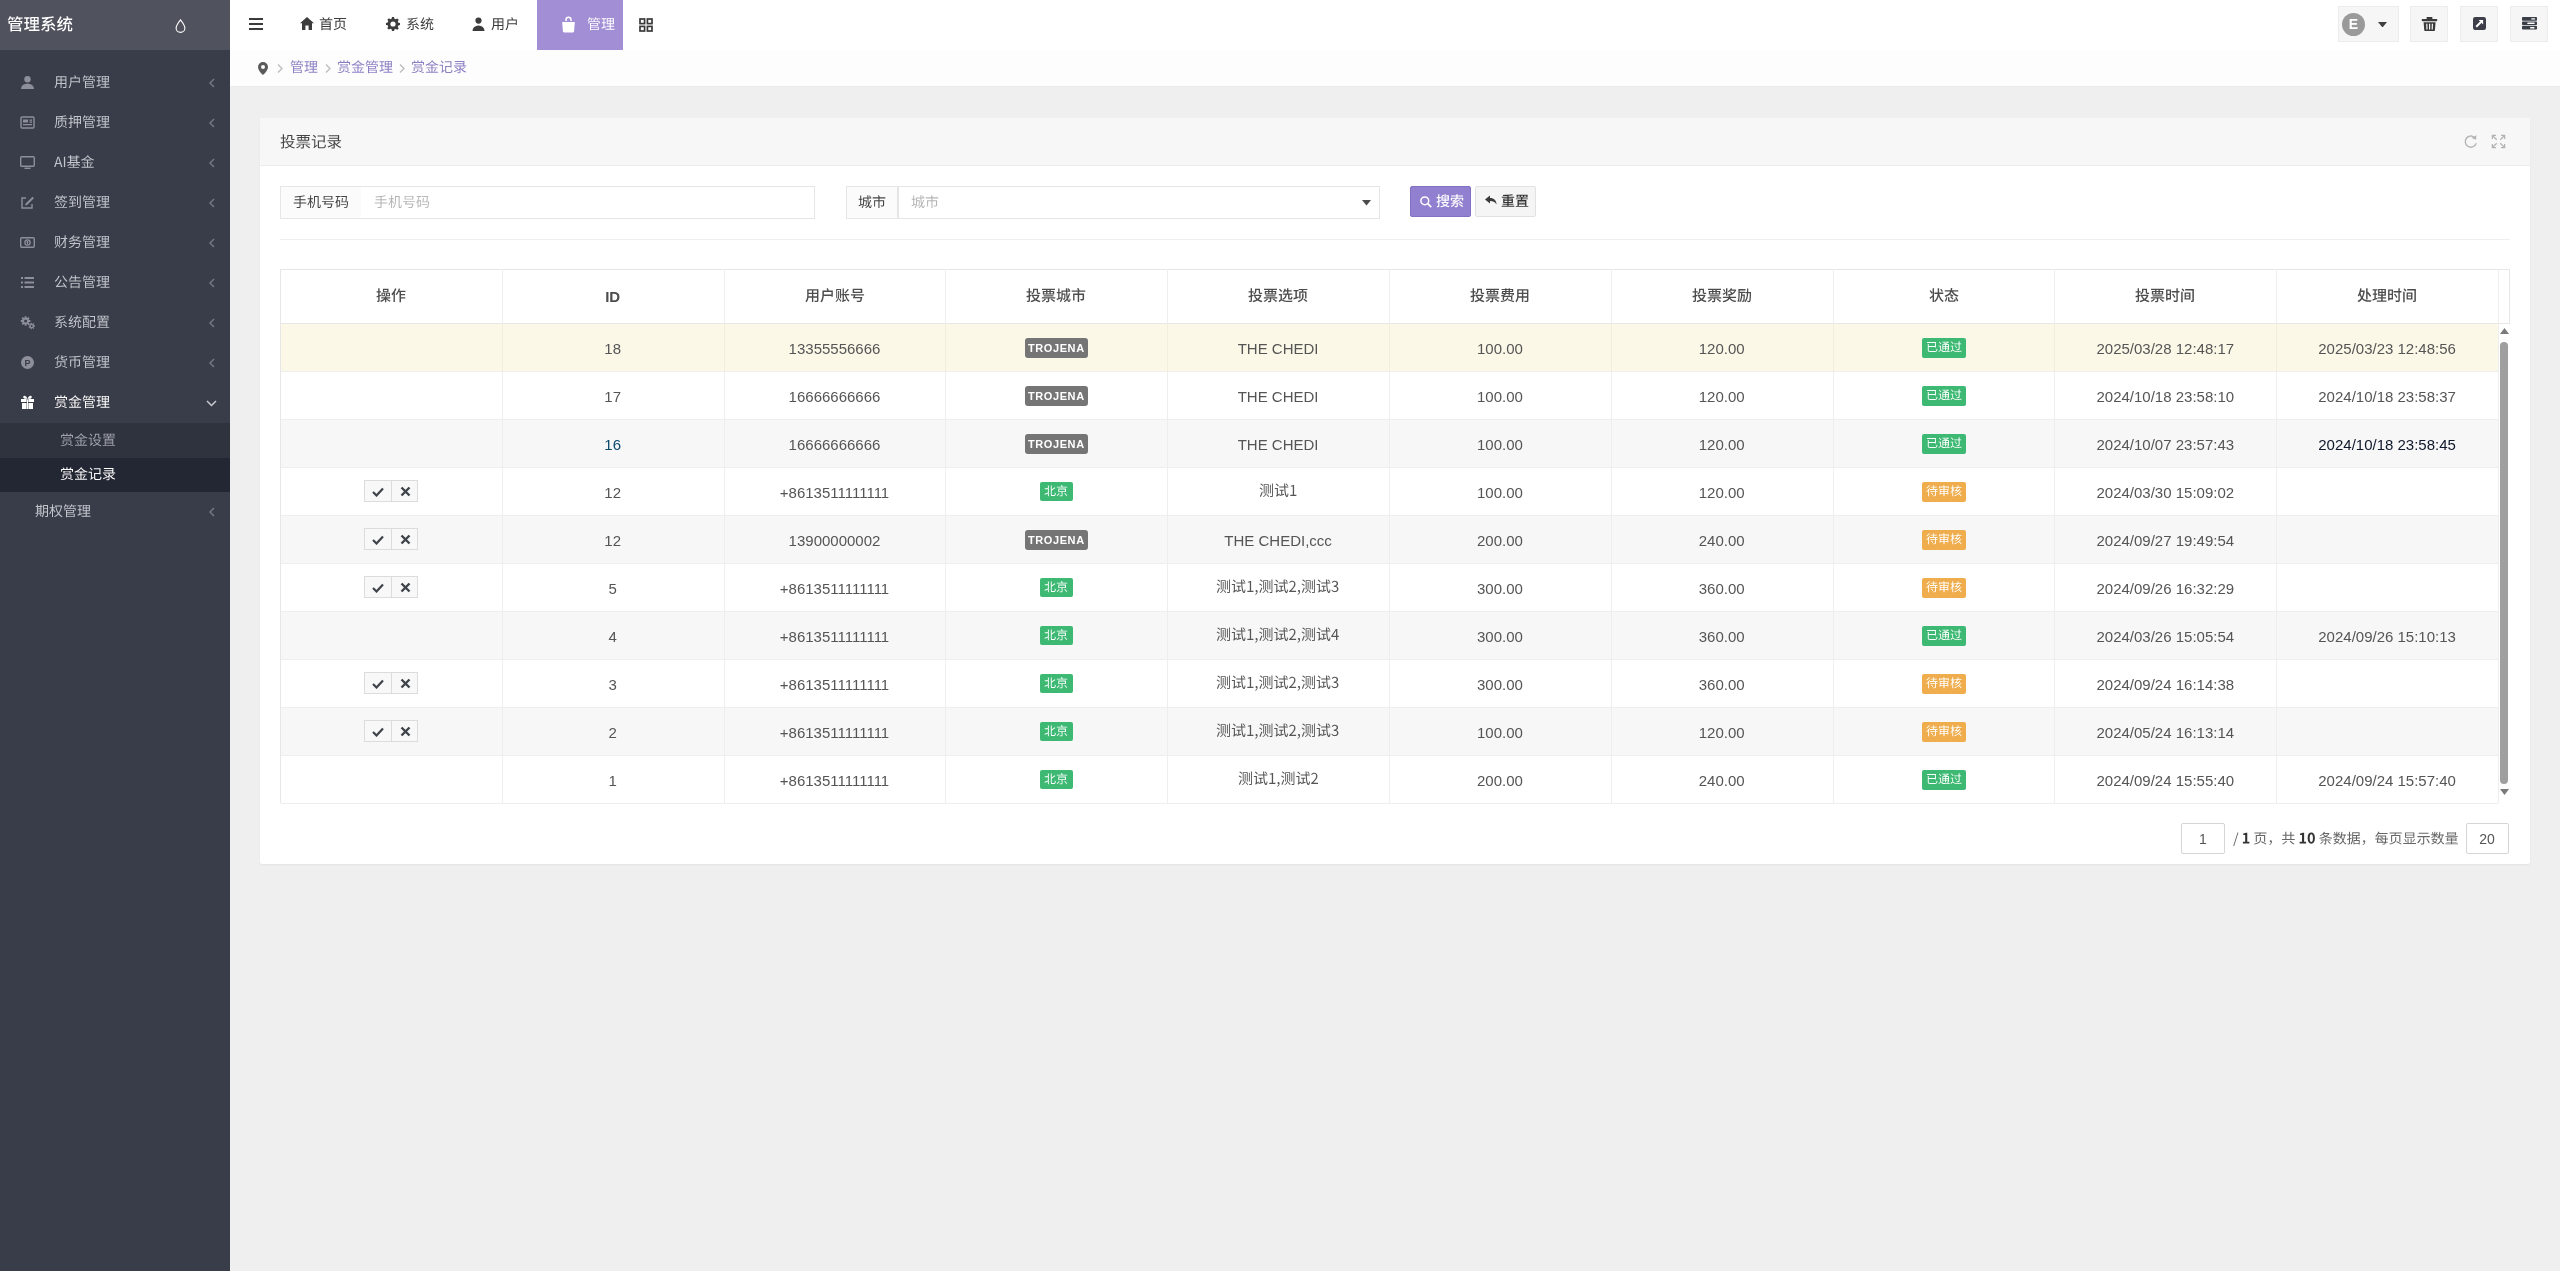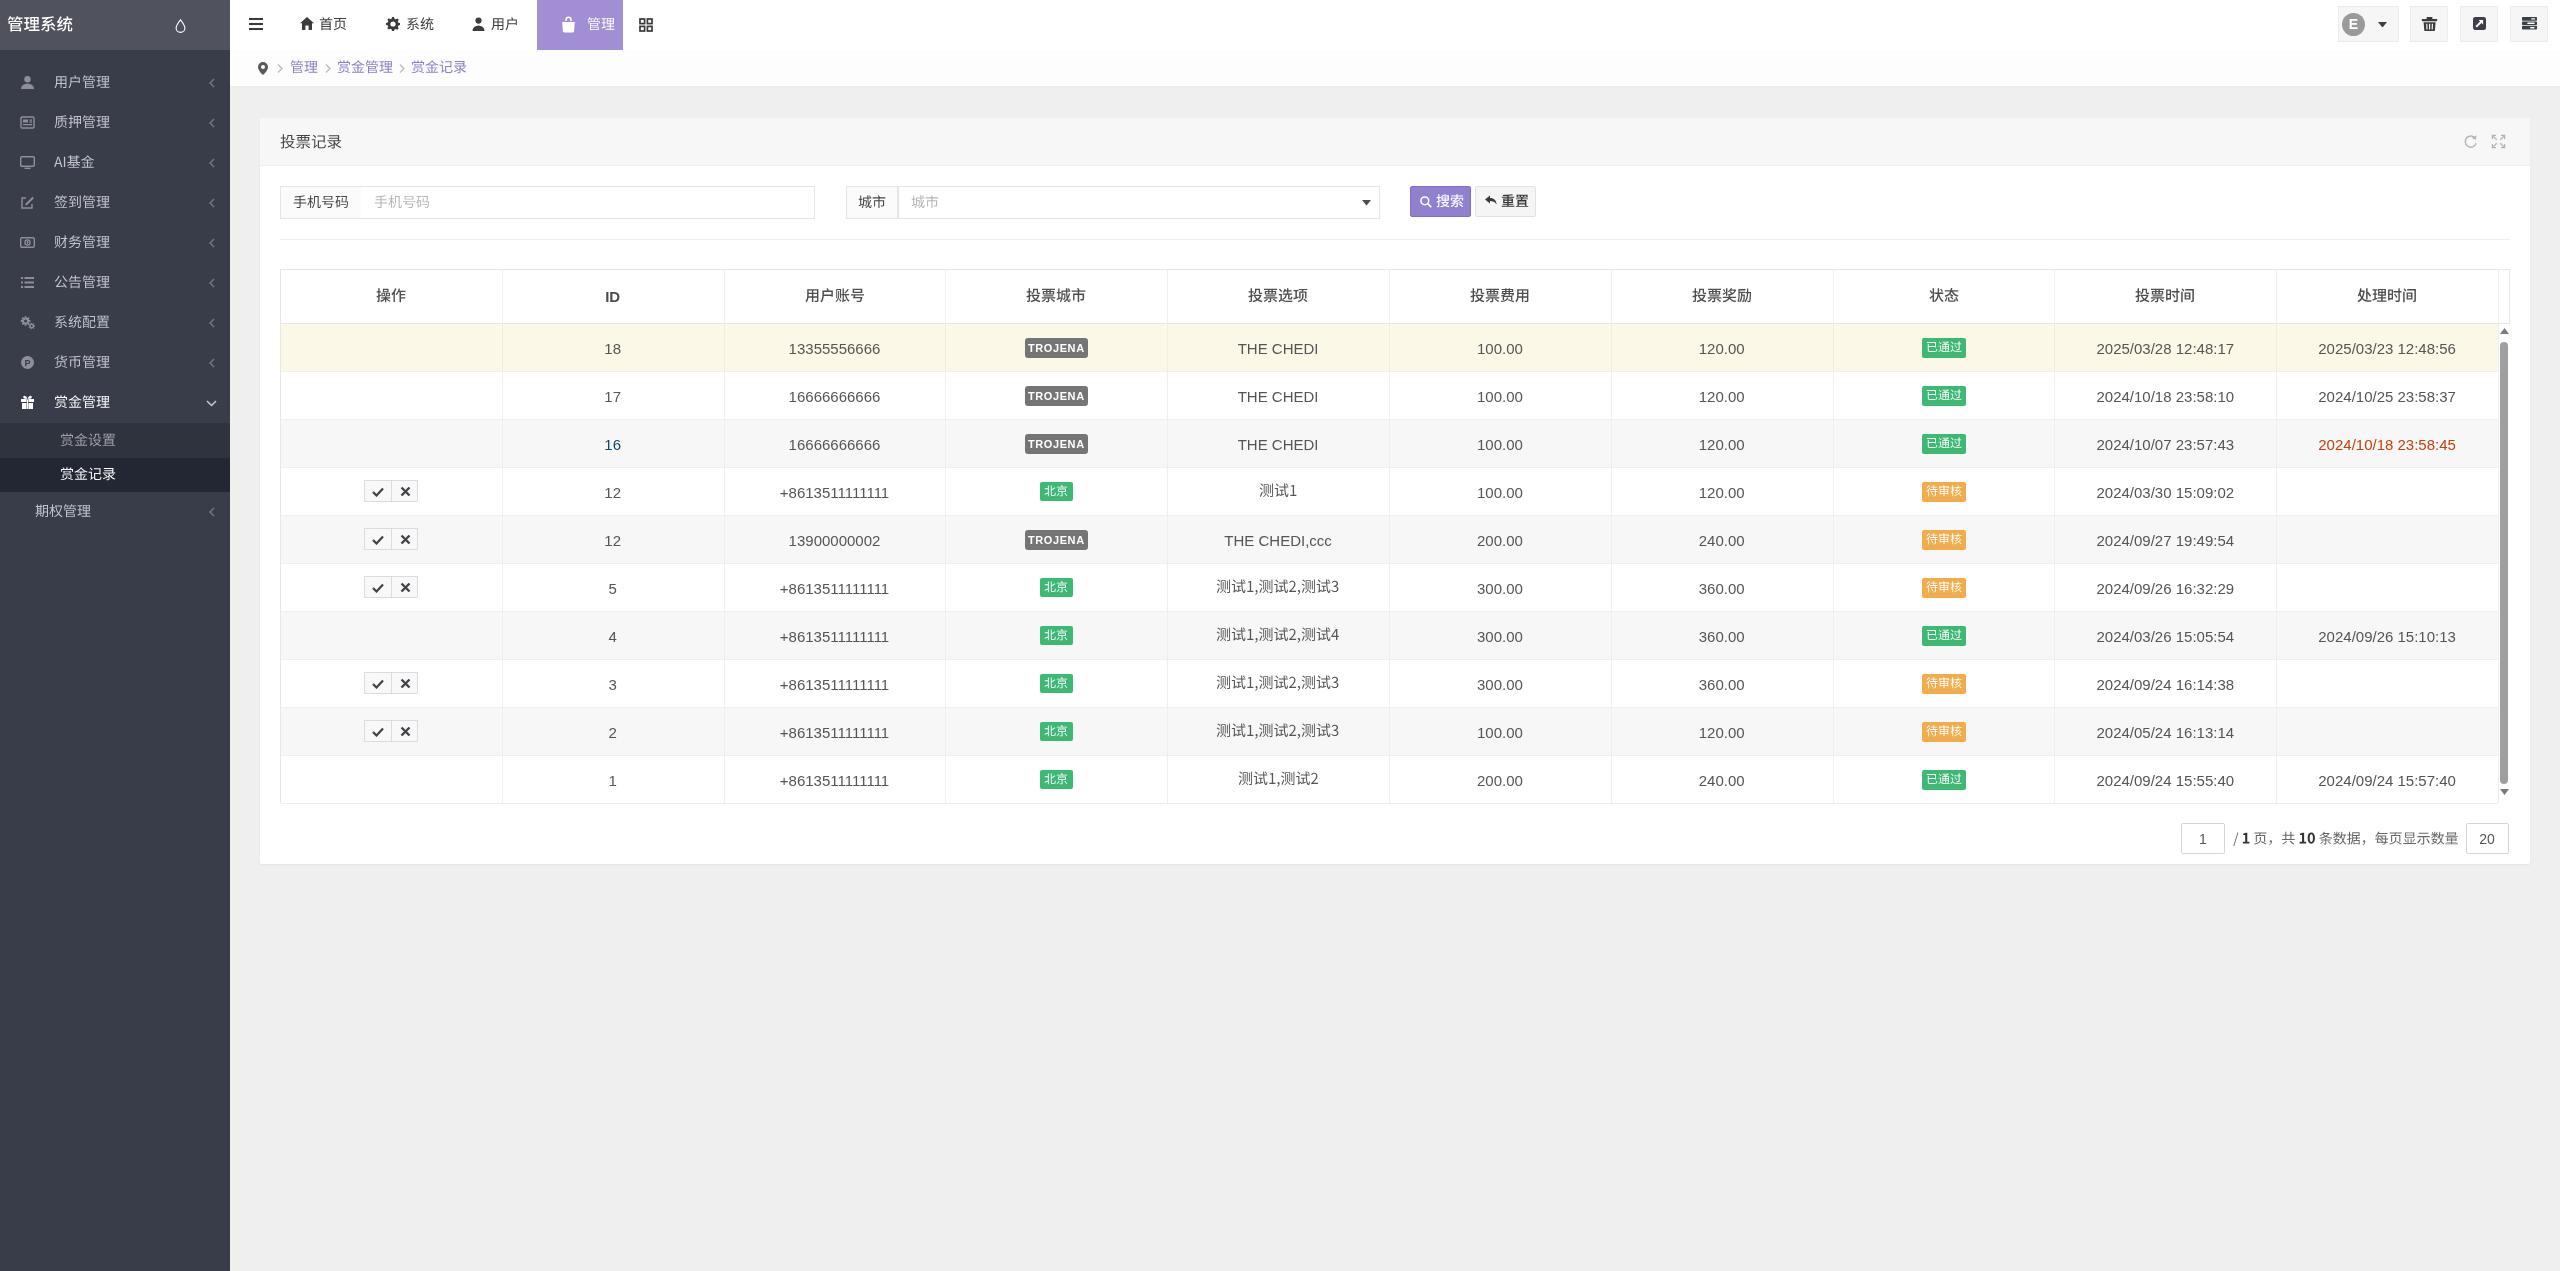--- a/index.html
+++ b/index.html
@@ -432,21 +432,21 @@
 <div style="position:absolute;left:1278.1px;transform:translateX(-50%);top:395.5px;transform:translate(-50%,-50%);font-size:15px;color:#555;font-weight:400;white-space:nowrap;line-height:1">THE CHEDI</div>
 <div style="position:absolute;left:1499.9px;transform:translateX(-50%);top:395.5px;transform:translate(-50%,-50%);font-size:15px;color:#555;font-weight:400;white-space:nowrap;line-height:1">100.00</div>
 <div style="position:absolute;left:1721.7px;transform:translateX(-50%);top:395.5px;transform:translate(-50%,-50%);font-size:15px;color:#555;font-weight:400;white-space:nowrap;line-height:1">120.00</div>
 <div style="position:absolute;left:1922px;top:386px;width:44px;height:20px;background:#3eb973;border-radius:2px"></div>
 <div style="position:absolute;left:1925.5px;top:389.0px;width:36.0px;height:13.0px">
     <svg width="36.0" height="13.0" viewBox="0 0 36.0 13.0">
       <path fill="#ffffff" d="M1.1 1.0V1.9H9.0V5.0H2.7V3.1H1.8V9.1C1.8 10.6 2.4 10.9 4.3 10.9C4.8 10.9 8.3 10.9 8.8 10.9C10.8 10.9 11.2 10.3 11.4 8.1C11.2 8.0 10.8 7.9 10.5 7.7C10.3 9.6 10.1 10.1 8.8 10.1C8.0 10.1 4.9 10.1 4.3 10.1C2.9 10.1 2.7 9.9 2.7 9.1V5.9H9.0V6.5H9.9V1.0Z M12.8 1.2C13.5 1.9 14.4 2.7 14.8 3.3L15.5 2.7C15.0 2.1 14.1 1.3 13.4 0.7ZM15.1 4.7H12.5V5.6H14.2V9.0C13.7 9.2 13.1 9.8 12.5 10.4L13.0 11.2C13.6 10.3 14.2 9.6 14.6 9.6C14.9 9.6 15.3 10.1 15.8 10.4C16.7 10.9 17.7 11.0 19.1 11.0C20.4 11.0 22.5 10.9 23.4 10.9C23.4 10.6 23.5 10.2 23.6 10.0C22.4 10.1 20.6 10.2 19.2 10.2C17.8 10.2 16.8 10.1 16.0 9.6C15.6 9.4 15.3 9.2 15.1 9.0ZM16.4 0.7V1.4H21.4C21.0 1.8 20.3 2.1 19.7 2.4C19.2 2.2 18.5 1.9 18.0 1.7L17.4 2.2C18.2 2.5 19.0 2.9 19.8 3.3H16.4V9.5H17.2V7.5H19.2V9.4H20.1V7.5H22.1V8.6C22.1 8.7 22.1 8.8 21.9 8.8C21.8 8.8 21.3 8.8 20.7 8.8C20.8 9.0 20.9 9.3 21.0 9.5C21.8 9.5 22.3 9.5 22.6 9.4C22.9 9.2 23.0 9.0 23.0 8.6V3.3H21.4C21.2 3.1 20.9 3.0 20.5 2.8C21.4 2.3 22.4 1.7 23.0 1.1L22.4 0.6L22.3 0.7ZM22.1 3.9V5.0H20.1V3.9ZM17.2 5.7H19.2V6.8H17.2ZM17.2 5.0V3.9H19.2V5.0ZM22.1 5.7V6.8H20.1V5.7Z M24.9 1.0C25.6 1.7 26.4 2.5 26.7 3.1L27.5 2.6C27.1 2.0 26.3 1.2 25.6 0.6ZM28.6 4.6C29.2 5.3 29.9 6.4 30.3 7.0L31.0 6.6C30.7 5.9 29.9 4.9 29.3 4.2ZM27.1 4.7H24.6V5.6H26.3V8.7C25.7 8.9 25.1 9.5 24.4 10.2L25.1 11.0C25.7 10.2 26.3 9.5 26.7 9.5C26.9 9.5 27.3 9.9 27.8 10.2C28.7 10.7 29.7 10.8 31.2 10.8C32.3 10.8 34.4 10.8 35.3 10.7C35.3 10.5 35.5 10.0 35.6 9.8C34.4 9.9 32.6 10.0 31.2 10.0C29.8 10.0 28.8 9.9 28.0 9.4C27.6 9.2 27.4 8.9 27.1 8.8ZM32.6 0.3V2.4H28.0V3.3H32.6V8.0C32.6 8.2 32.6 8.3 32.3 8.3C32.1 8.3 31.2 8.3 30.4 8.3C30.5 8.5 30.6 8.9 30.7 9.2C31.8 9.2 32.5 9.2 33.0 9.0C33.4 8.9 33.6 8.6 33.6 8.0V3.3H35.2V2.4H33.6V0.3Z"></path>
     </svg>
   </div>
 <div style="position:absolute;left:2165.3px;transform:translateX(-50%);top:395.5px;transform:translate(-50%,-50%);font-size:15px;color:#555;font-weight:400;white-space:nowrap;line-height:1">2024/10/18 23:58:10</div>
-<div style="position:absolute;left:2387.1px;transform:translateX(-50%);top:395.5px;transform:translate(-50%,-50%);font-size:15px;color:#555;font-weight:400;white-space:nowrap;line-height:1">2024/10/25 23:58:37</div>
+<div style="position:absolute;left:2387.1px;transform:translateX(-50%);top:395.5px;transform:translate(-50%,-50%);font-size:15px;color:#555;font-weight:400;white-space:nowrap;line-height:1">2024/10/18 23:58:37</div>
 <div style="position:absolute;left:281px;top:420px;width:2217px;height:47px;background:#f7f7f7"></div>
 <div style="position:absolute;left:281px;top:467px;width:2217px;height:1px;background:#eee"></div>
 <div style="position:absolute;left:502px;top:420px;width:1px;height:48px;background:#eee"></div>
 <div style="position:absolute;left:724px;top:420px;width:1px;height:48px;background:#eee"></div>
 <div style="position:absolute;left:945px;top:420px;width:1px;height:48px;background:#eee"></div>
 <div style="position:absolute;left:1167px;top:420px;width:1px;height:48px;background:#eee"></div>
 <div style="position:absolute;left:1389px;top:420px;width:1px;height:48px;background:#eee"></div>
 <div style="position:absolute;left:1611px;top:420px;width:1px;height:48px;background:#eee"></div>
 <div style="position:absolute;left:1833px;top:420px;width:1px;height:48px;background:#eee"></div>
 <div style="position:absolute;left:2054px;top:420px;width:1px;height:48px;background:#eee"></div>
@@ -458,21 +458,21 @@
 <div style="position:absolute;left:1278.1px;transform:translateX(-50%);top:443.5px;transform:translate(-50%,-50%);font-size:15px;color:#555;font-weight:400;white-space:nowrap;line-height:1">THE CHEDI</div>
 <div style="position:absolute;left:1499.9px;transform:translateX(-50%);top:443.5px;transform:translate(-50%,-50%);font-size:15px;color:#555;font-weight:400;white-space:nowrap;line-height:1">100.00</div>
 <div style="position:absolute;left:1721.7px;transform:translateX(-50%);top:443.5px;transform:translate(-50%,-50%);font-size:15px;color:#555;font-weight:400;white-space:nowrap;line-height:1">120.00</div>
 <div style="position:absolute;left:1922px;top:434px;width:44px;height:20px;background:#3eb973;border-radius:2px"></div>
 <div style="position:absolute;left:1925.5px;top:437.0px;width:36.0px;height:13.0px">
     <svg width="36.0" height="13.0" viewBox="0 0 36.0 13.0">
       <path fill="#ffffff" d="M1.1 1.0V1.9H9.0V5.0H2.7V3.1H1.8V9.1C1.8 10.6 2.4 10.9 4.3 10.9C4.8 10.9 8.3 10.9 8.8 10.9C10.8 10.9 11.2 10.3 11.4 8.1C11.2 8.0 10.8 7.9 10.5 7.7C10.3 9.6 10.1 10.1 8.8 10.1C8.0 10.1 4.9 10.1 4.3 10.1C2.9 10.1 2.7 9.9 2.7 9.1V5.9H9.0V6.5H9.9V1.0Z M12.8 1.2C13.5 1.9 14.4 2.7 14.8 3.3L15.5 2.7C15.0 2.1 14.1 1.3 13.4 0.7ZM15.1 4.7H12.5V5.6H14.2V9.0C13.7 9.2 13.1 9.8 12.5 10.4L13.0 11.2C13.6 10.3 14.2 9.6 14.6 9.6C14.9 9.6 15.3 10.1 15.8 10.4C16.7 10.9 17.7 11.0 19.1 11.0C20.4 11.0 22.5 10.9 23.4 10.9C23.4 10.6 23.5 10.2 23.6 10.0C22.4 10.1 20.6 10.2 19.2 10.2C17.8 10.2 16.8 10.1 16.0 9.6C15.6 9.4 15.3 9.2 15.1 9.0ZM16.4 0.7V1.4H21.4C21.0 1.8 20.3 2.1 19.7 2.4C19.2 2.2 18.5 1.9 18.0 1.7L17.4 2.2C18.2 2.5 19.0 2.9 19.8 3.3H16.4V9.5H17.2V7.5H19.2V9.4H20.1V7.5H22.1V8.6C22.1 8.7 22.1 8.8 21.9 8.8C21.8 8.8 21.3 8.8 20.7 8.8C20.8 9.0 20.9 9.3 21.0 9.5C21.8 9.5 22.3 9.5 22.6 9.4C22.9 9.2 23.0 9.0 23.0 8.6V3.3H21.4C21.2 3.1 20.9 3.0 20.5 2.8C21.4 2.3 22.4 1.7 23.0 1.1L22.4 0.6L22.3 0.7ZM22.1 3.9V5.0H20.1V3.9ZM17.2 5.7H19.2V6.8H17.2ZM17.2 5.0V3.9H19.2V5.0ZM22.1 5.7V6.8H20.1V5.7Z M24.9 1.0C25.6 1.7 26.4 2.5 26.7 3.1L27.5 2.6C27.1 2.0 26.3 1.2 25.6 0.6ZM28.6 4.6C29.2 5.3 29.9 6.4 30.3 7.0L31.0 6.6C30.7 5.9 29.9 4.9 29.3 4.2ZM27.1 4.7H24.6V5.6H26.3V8.7C25.7 8.9 25.1 9.5 24.4 10.2L25.1 11.0C25.7 10.2 26.3 9.5 26.7 9.5C26.9 9.5 27.3 9.9 27.8 10.2C28.7 10.7 29.7 10.8 31.2 10.8C32.3 10.8 34.4 10.8 35.3 10.7C35.3 10.5 35.5 10.0 35.6 9.8C34.4 9.9 32.6 10.0 31.2 10.0C29.8 10.0 28.8 9.9 28.0 9.4C27.6 9.2 27.4 8.9 27.1 8.8ZM32.6 0.3V2.4H28.0V3.3H32.6V8.0C32.6 8.2 32.6 8.3 32.3 8.3C32.1 8.3 31.2 8.3 30.4 8.3C30.5 8.5 30.6 8.9 30.7 9.2C31.8 9.2 32.5 9.2 33.0 9.0C33.4 8.9 33.6 8.6 33.6 8.0V3.3H35.2V2.4H33.6V0.3Z"></path>
     </svg>
   </div>
 <div style="position:absolute;left:2165.3px;transform:translateX(-50%);top:443.5px;transform:translate(-50%,-50%);font-size:15px;color:#555;font-weight:400;white-space:nowrap;line-height:1">2024/10/07 23:57:43</div>
-<div style="position:absolute;left:2387.1px;transform:translateX(-50%);top:443.5px;transform:translate(-50%,-50%);font-size:15px;color:#c2410c;font-weight:400;white-space:nowrap;line-height:1">2024/10/18 23:58:45</div>
+<div style="position:absolute;left:2387.1px;transform:translateX(-50%);top:443.5px;transform:translate(-50%,-50%);font-size:15px;color:#0f172a;font-weight:400;white-space:nowrap;line-height:1">2024/10/18 23:58:45</div>
 <div style="position:absolute;left:281px;top:468px;width:2217px;height:47px;background:#ffffff"></div>
 <div style="position:absolute;left:281px;top:515px;width:2217px;height:1px;background:#eee"></div>
 <div style="position:absolute;left:502px;top:468px;width:1px;height:48px;background:#eee"></div>
 <div style="position:absolute;left:724px;top:468px;width:1px;height:48px;background:#eee"></div>
 <div style="position:absolute;left:945px;top:468px;width:1px;height:48px;background:#eee"></div>
 <div style="position:absolute;left:1167px;top:468px;width:1px;height:48px;background:#eee"></div>
 <div style="position:absolute;left:1389px;top:468px;width:1px;height:48px;background:#eee"></div>
 <div style="position:absolute;left:1611px;top:468px;width:1px;height:48px;background:#eee"></div>
 <div style="position:absolute;left:1833px;top:468px;width:1px;height:48px;background:#eee"></div>
 <div style="position:absolute;left:2054px;top:468px;width:1px;height:48px;background:#eee"></div>

